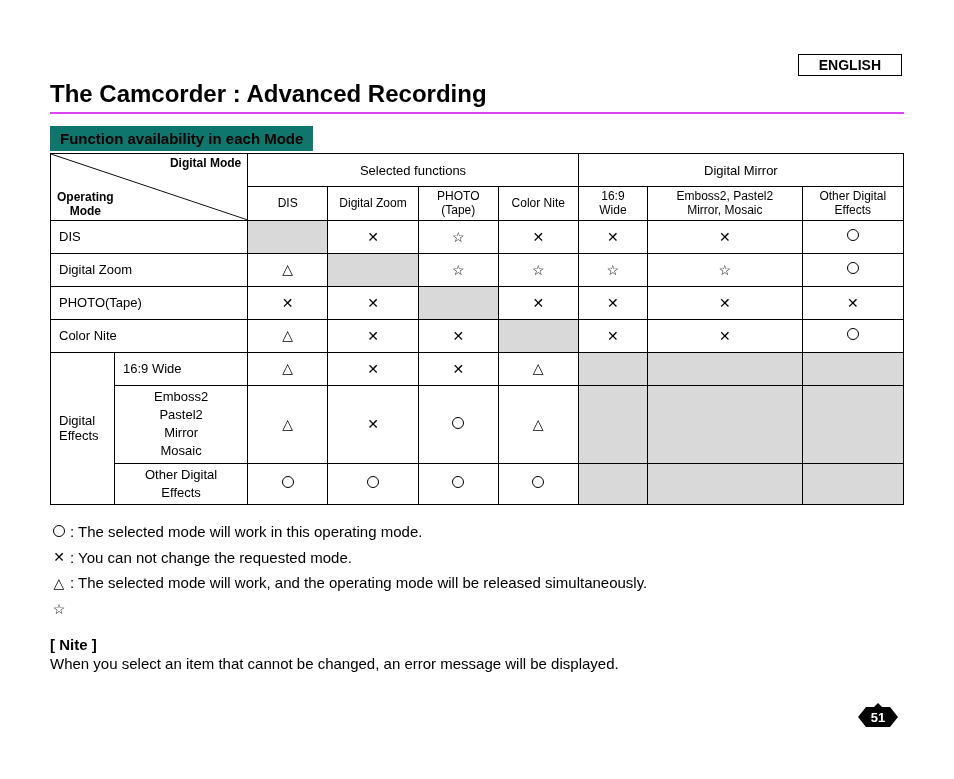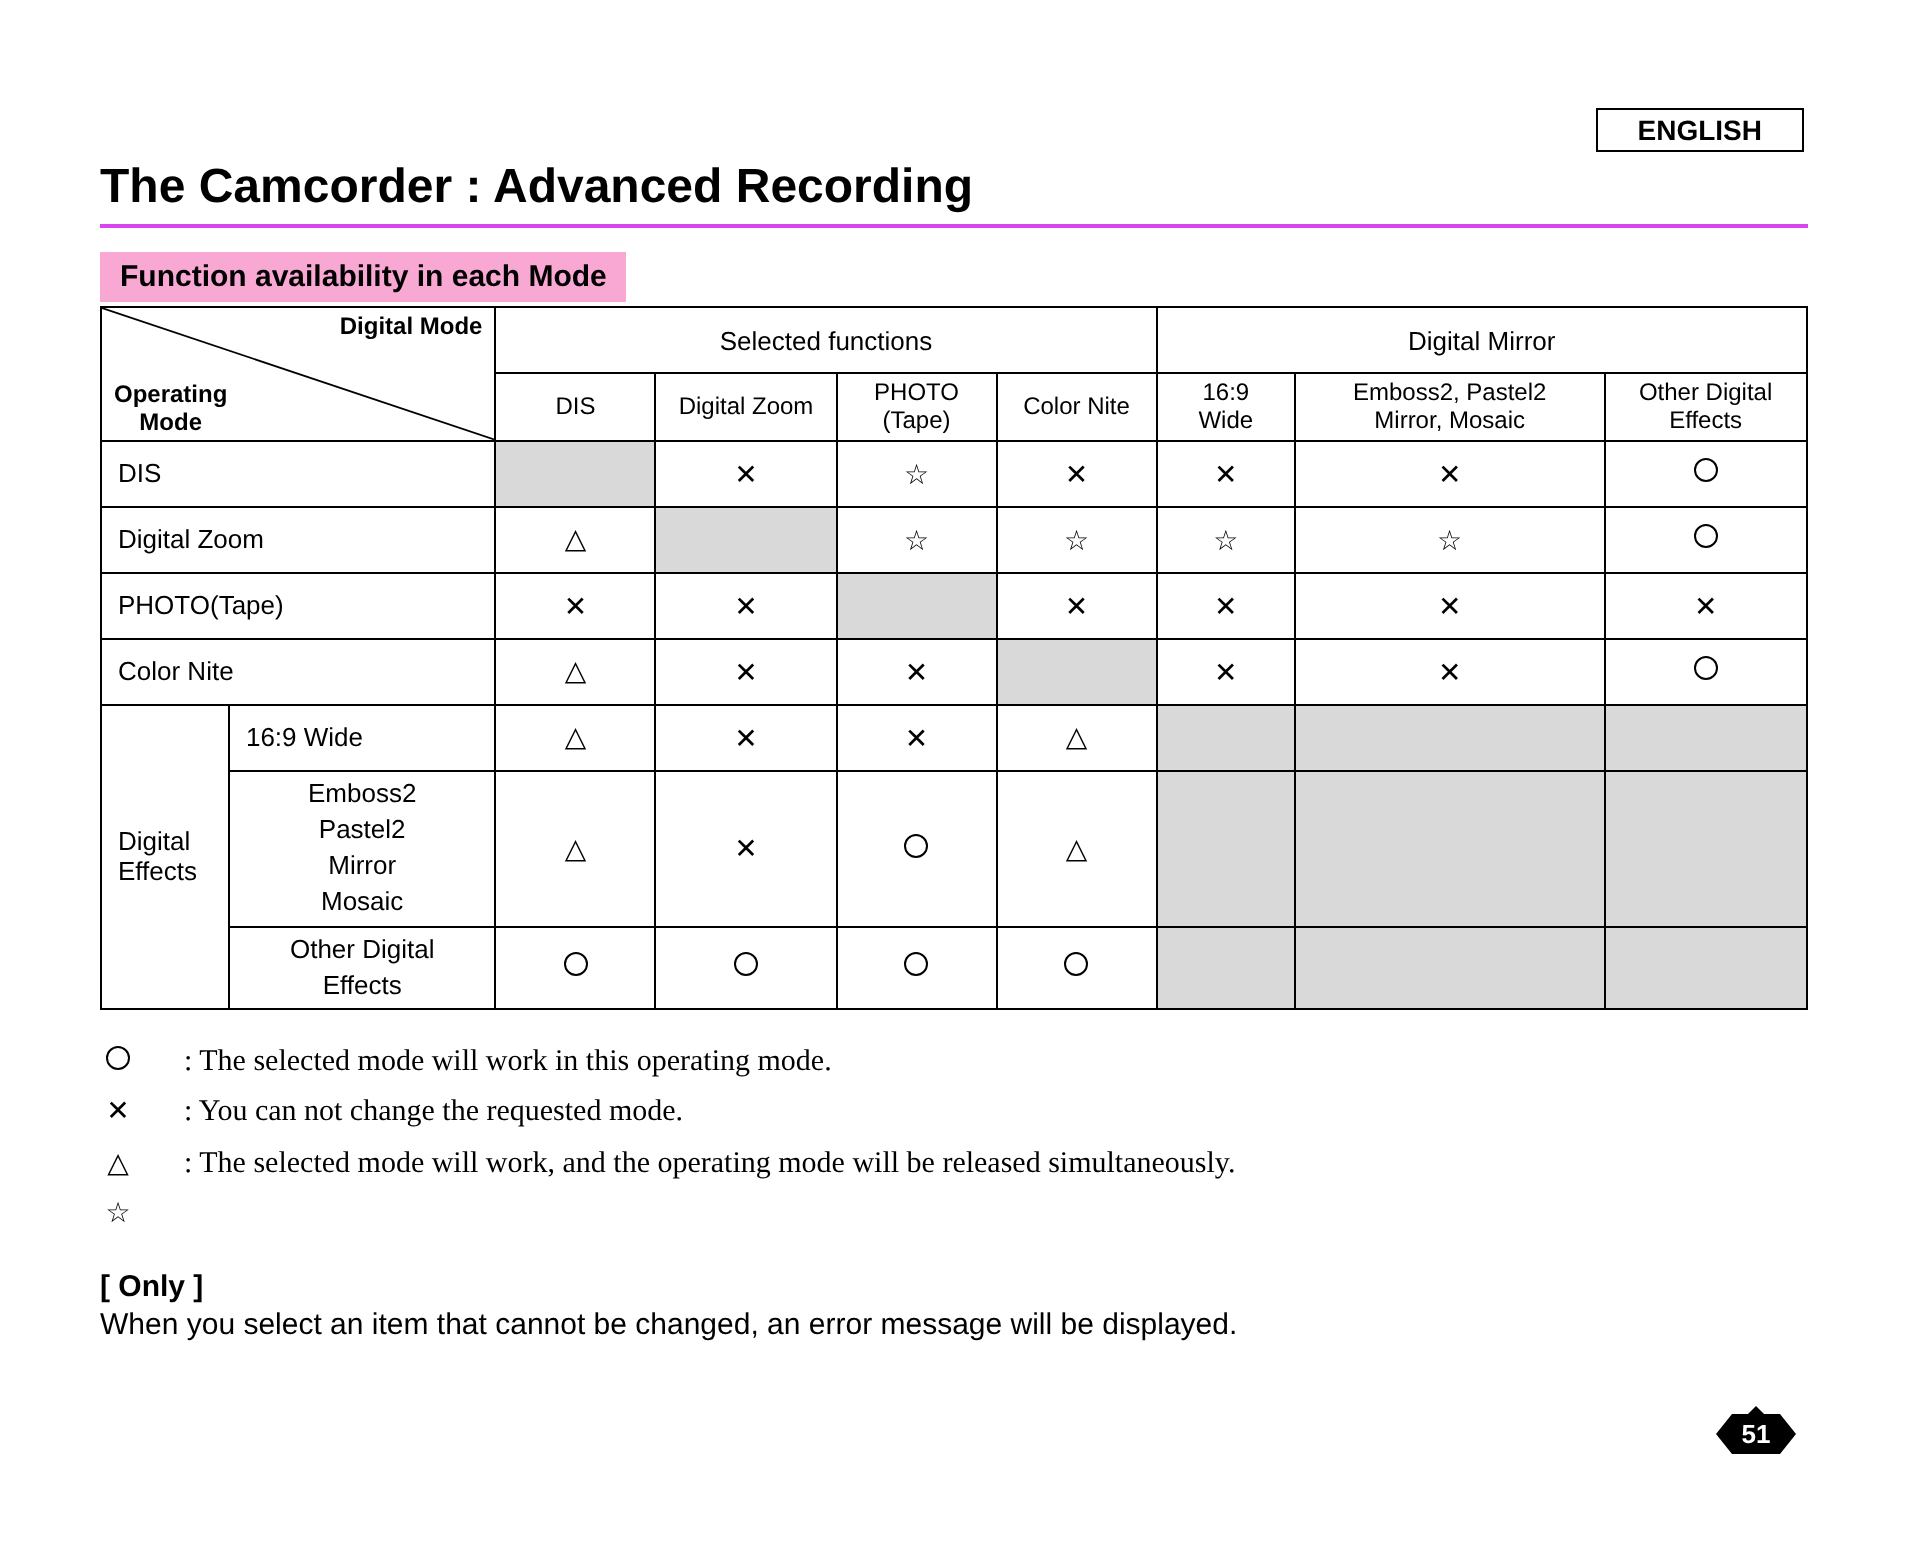--- a/index.html
+++ b/index.html
@@ -26,21 +26,21 @@
   }
   .title {
     font-size: 24px;
     font-weight: bold;
     border-bottom: 2px solid #d946ef;
     padding-bottom: 4px;
     margin-top: 25px;
   }
   .subhead {
     display: inline-block;
-    background: #f9a8d4;
+    background: #0f766e;
     padding: 4px 10px;
     font-weight: bold;
     font-size: 15px;
     margin: 12px 0 2px 0;
   }
 
   table.mode {
     border-collapse: collapse;
     width: 100%;
     table-layout: fixed;
@@ -120,21 +120,21 @@
     padding-left: 8px;
     line-height: 1.4;
     font-size: 13px;
   }
 
   .legend {
     margin-top: 14px;
     font-size: 15px;
     line-height: 1.7;
   }
-  .legend .row { display:flex; align-items:center; gap:24px;font-family:Liberation Serif, serif; }
+  .legend .row { display:flex; align-items:center; gap:2px; }
   .legend .sym-col { width: 18px; text-align:center; }
 
   .note-head {
     font-weight: bold;
     font-size: 15px;
     margin-top: 14px;
   }
   .note-body {
     font-size: 15px;
     margin-top: 2px;
@@ -291,21 +291,21 @@
     </div>
     <div class="row">
       <span class="sym-col"><span class="sym-tri">△</span></span>
       <span>: The selected mode will work, and the operating mode will be released simultaneously.</span>
     </div>
     <div class="row">
       <span class="sym-col"><span class="sym-star">☆</span></span>
     </div>
   </div>
 
-  <div class="note-head">[ Only ]</div>
+  <div class="note-head">[ Nite ]</div>
   <div class="note-body">When you select an item that cannot be changed, an error message will be displayed.</div>
 </div>
 
 <div class="page-num">
   <svg viewBox="0 0 40 28">
     <polygon points="0,14 8,4 32,4 40,14 32,24 8,24" fill="#000"></polygon>
     <polygon points="20,0 24,4 16,4" fill="#000"></polygon>
   </svg>
   <div class="num">51</div>
 </div>

